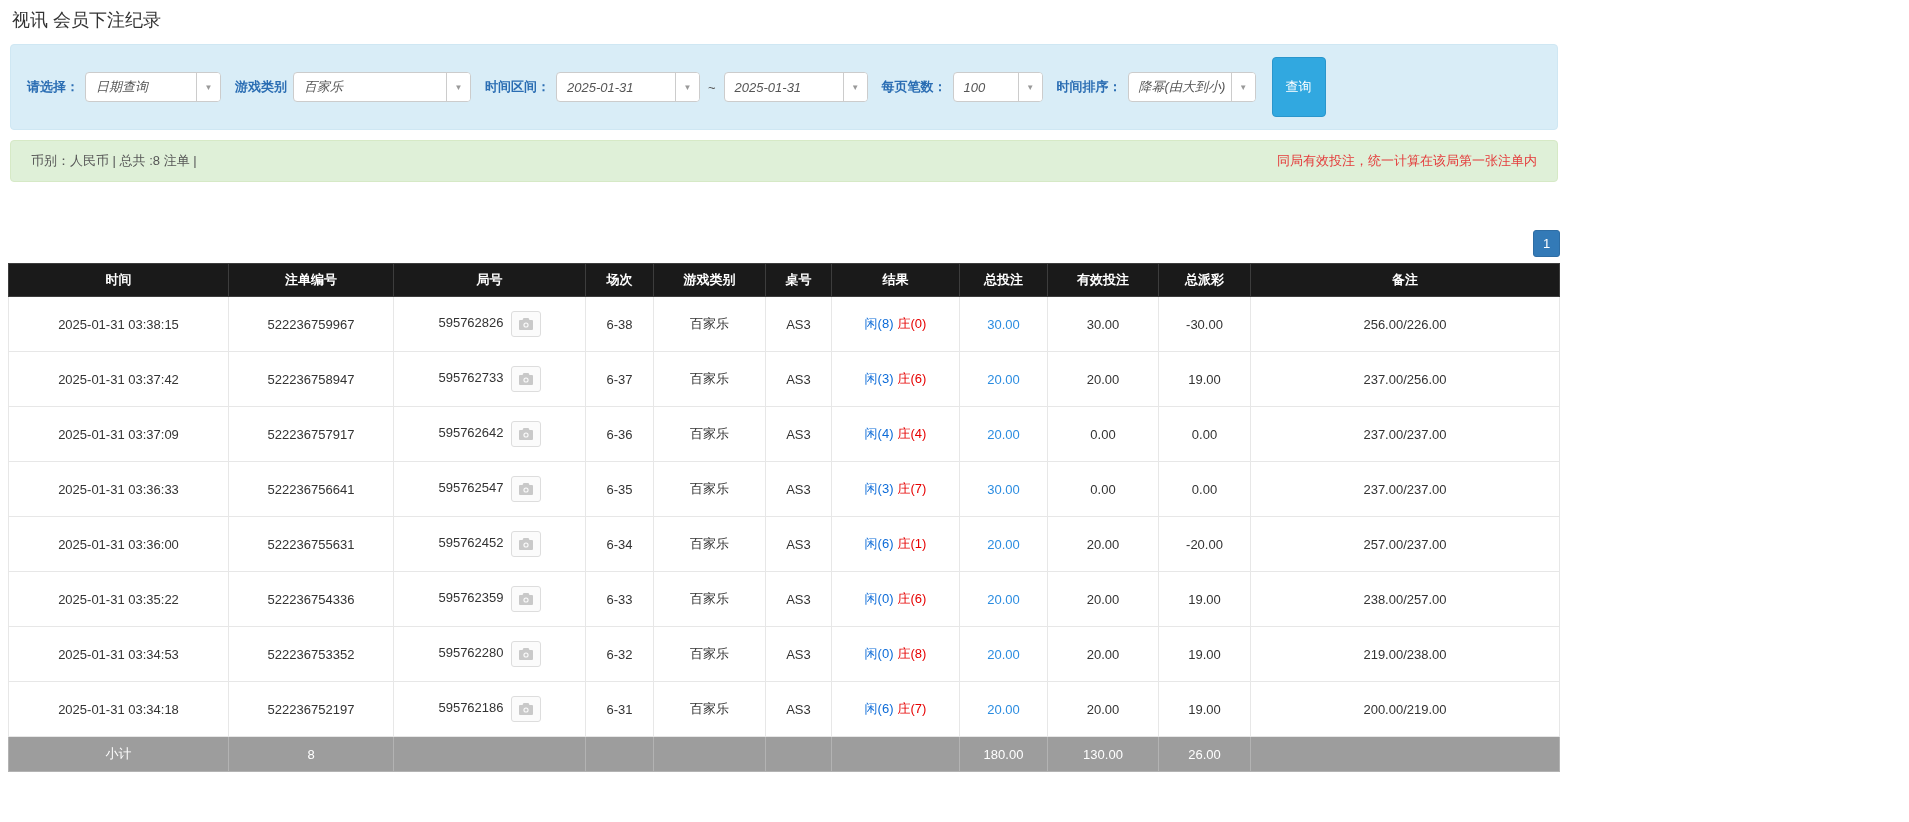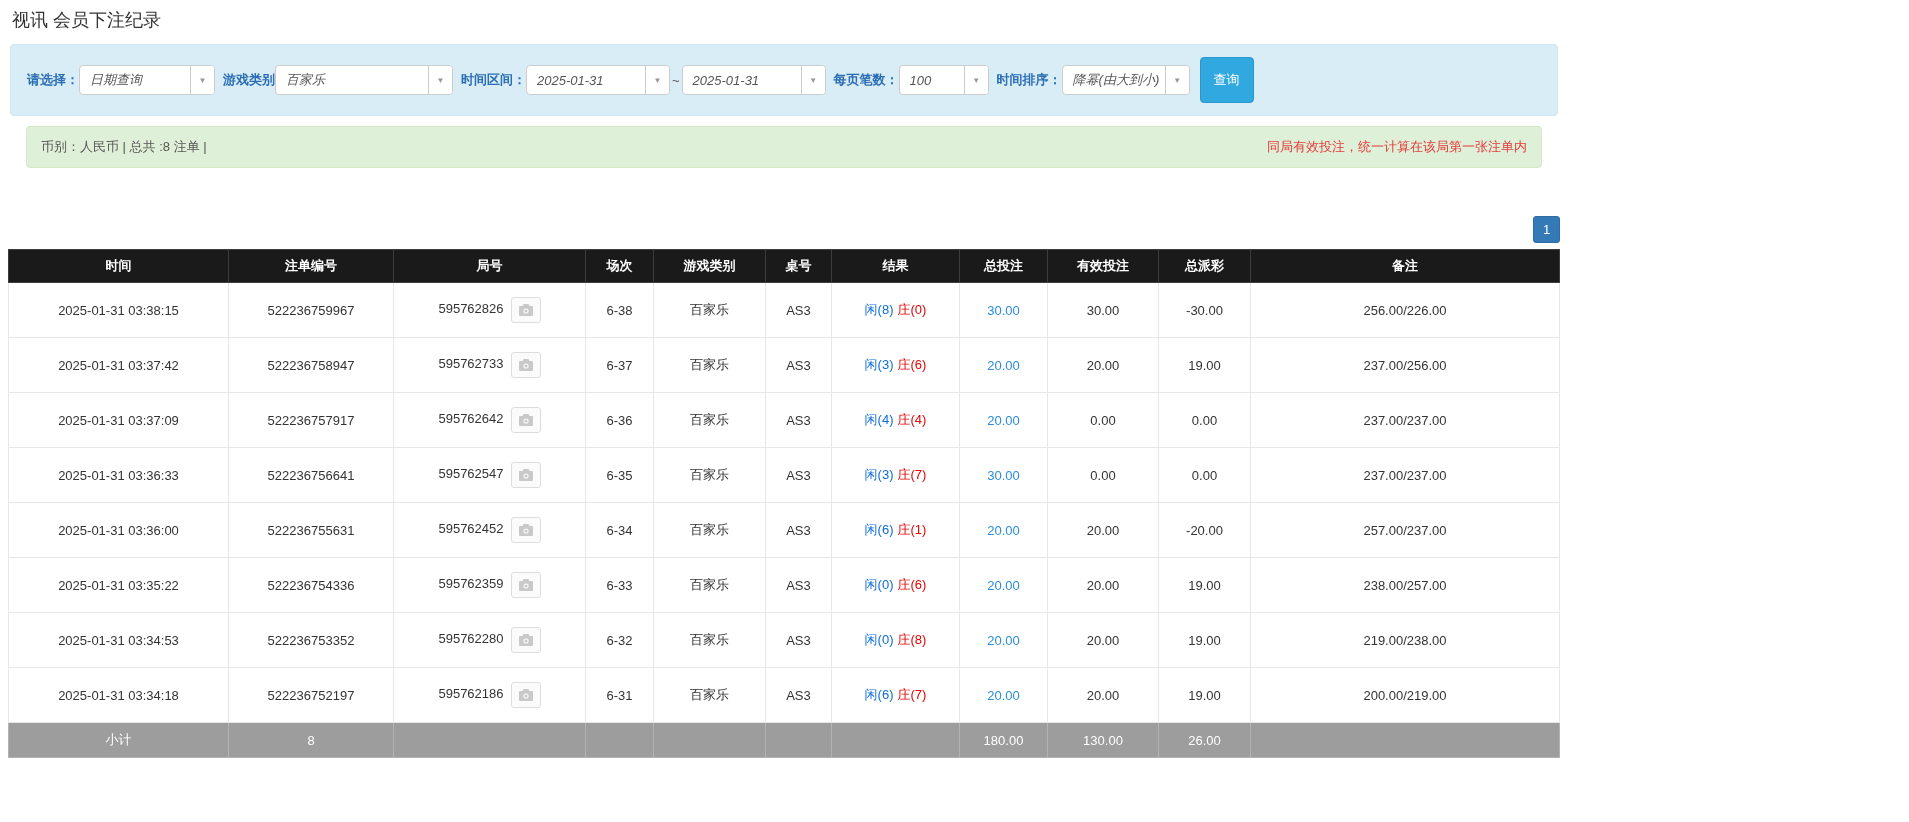--- a/index.html
+++ b/index.html
@@ -19,20 +19,21 @@
   }
 
   
   .filter-bar {
     background: #d9edf7;
     border: 1px solid #cfe7f3;
     border-radius: 4px;
     padding: 12px 14px;
     display: flex;
     align-items: center;
+    gap: 6px;
     margin: 2px 2px 10px 2px;
   }
   .f-label {
     color: #2a6db3;
     font-weight: bold;
     font-size: 13px;
     white-space: nowrap;
     margin-left: 8px;
   }
   .f-label:first-child { margin-left: 2px; }
@@ -70,32 +71,32 @@
   .w-date .val   { width: 118px; }
   .w-num .val    { width: 64px; }
   .w-sort .val   { width: 102px; }
   .tilde { color: #555; font-size: 13px; padding: 0 2px; }
   .search-btn {
     margin-left: 10px;
     background: #31a8e0;
     border: 1px solid #2a96cc;
     color: #fff;
     font-size: 13px;
-    padding: 13px 13px;
+    padding: 20px 13px;
     border-radius: 4px;
     cursor: pointer;
   }
 
   
   .summary-bar {
     background: #dff0d8;
     border: 1px solid #d6e9c6;
     border-radius: 4px;
-    margin: 0 18px;
-    padding: 11px 14px;
+    margin: 0 2px;
+    padding: 11px 20px;
     display: flex;
     justify-content: space-between;
     align-items: center;
     font-size: 13px;
   }
   .summary-left  { color: #565656; }
   .summary-right { color: #e43b3b; }
 
   
   .pager-row { display: flex; justify-content: flex-end; margin: 0 0 6px 0; }

